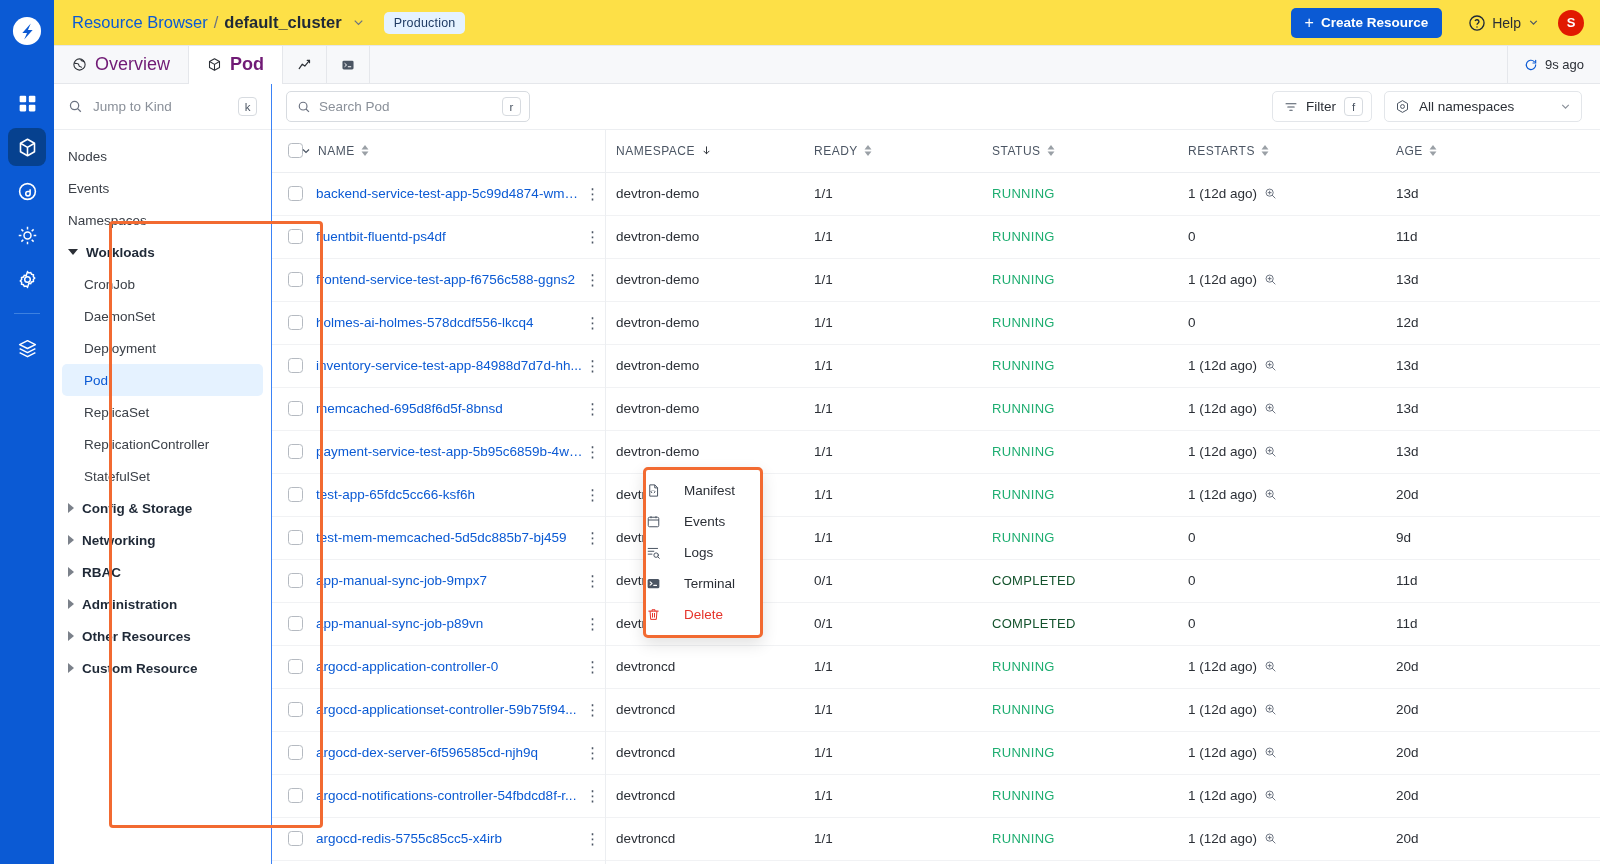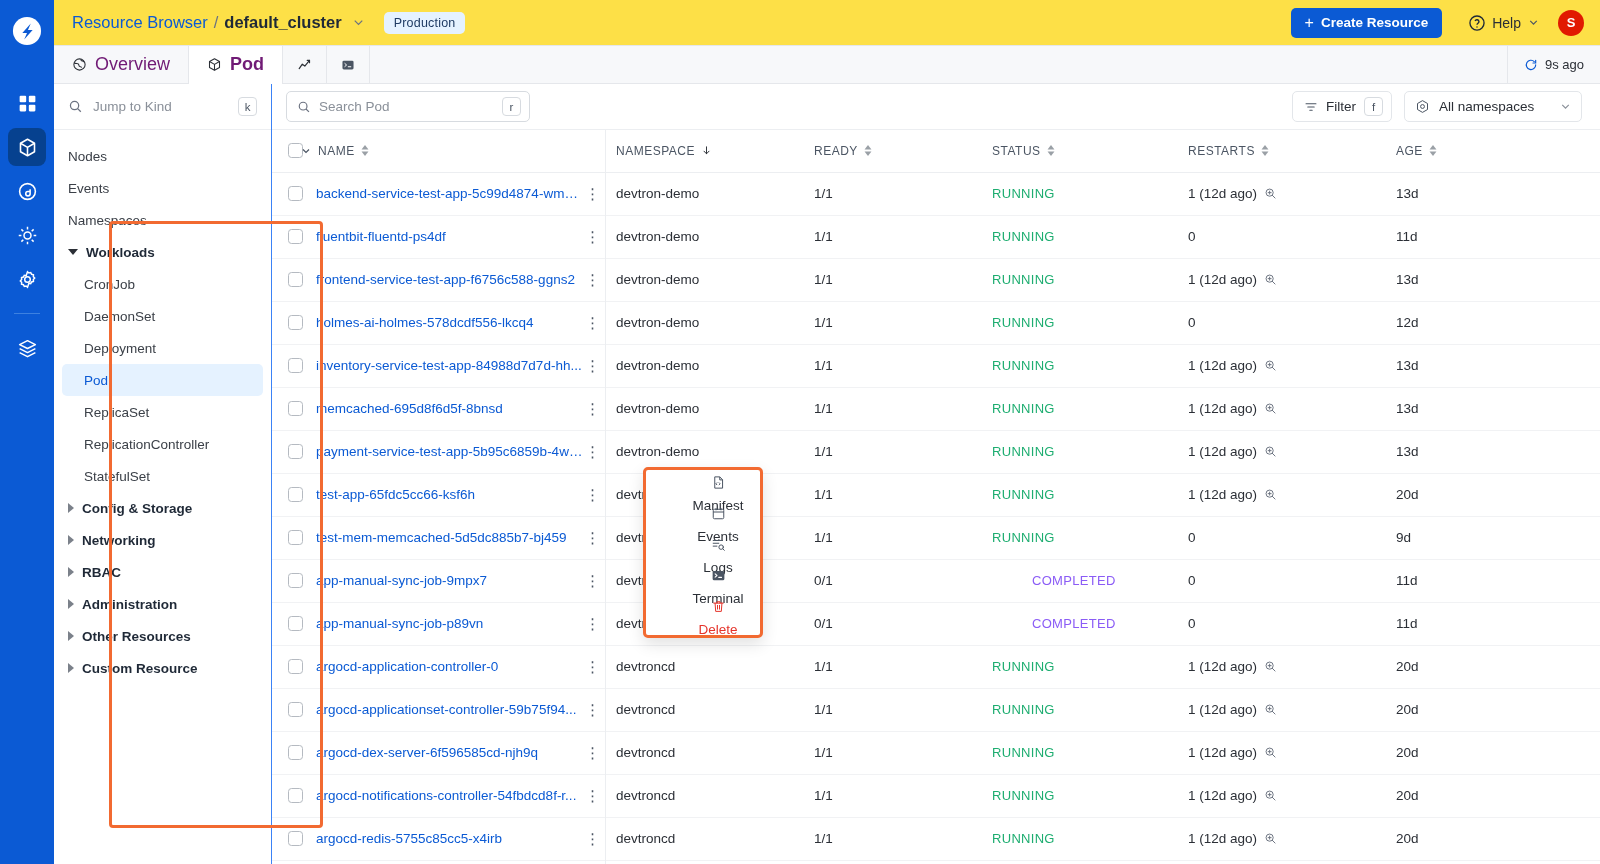--- a/index.html
+++ b/index.html
@@ -135,21 +135,21 @@
   }
   .search-input svg { width: 14px; height: 14px; color: #6b7280; flex: 0 0 14px; }
   .search-ph { flex: 1; font-size: 13.5px; color: #8a9099; }
   .sb-spacer { flex: 1; }
   .filter-btn {
     height: 31px; border: 1px solid #e3e6ea; border-radius: 5px; display: flex; align-items: center;
     gap: 8px; padding: 0 8px 0 11px; font-size: 13.5px; color: #2b2f36; cursor: pointer; background: #fff;
   }
   .filter-btn svg { width: 14px; height: 14px; color: #4b5563; }
   .ns-select {
-    width: 178px; height: 31px; border: 1px solid #e3e6ea; border-radius: 5px; display: flex;
+    width: 198px; height: 31px; border: 1px solid #e3e6ea; border-radius: 5px; display: flex;
     align-items: center; gap: 9px; padding: 0 9px 0 10px; font-size: 13.5px; color: #2b2f36;
     cursor: pointer; background: #fff;
   }
   .ns-select .nsico { width: 15px; height: 15px; color: #4b5563; flex: 0 0 15px; }
   .ns-select .lab { flex: 1; }
   .ns-select .cd { width: 13px; height: 13px; color: #8a9099; }
 
   
   .table-wrap { flex: 1; overflow: hidden; position: relative; }
   table { width: 100%; border-collapse: collapse; table-layout: fixed; }
@@ -178,34 +178,34 @@
     cursor: pointer; display: inline-block; vertical-align: middle;
   }
   .hdr-chevdown { width: 12px; height: 12px; color: #4b5563; }
   .name-cell { display: flex; align-items: center; justify-content: space-between; padding-right: 14px; }
   .pod-link {
     color: #0b5ad4; font-size: 13.5px; overflow: hidden; text-overflow: ellipsis; white-space: nowrap;
     cursor: pointer; max-width: 268px;
   }
   .kebab { color: #4b5563; font-size: 15px; line-height: 1; cursor: pointer; padding: 0 2px; letter-spacing: 0; }
   .status-run { color: #1dad70; font-size: 13px; letter-spacing: .3px; }
-  .status-done { color: #8b5cf6; font-size: 13px; letter-spacing: .3px; margin-left: 40px; }
+  .status-done { color: #14532d; font-size: 13px; letter-spacing: .3px; }
   .restarts-cell { display: flex; align-items: center; gap: 7px; }
   .mag { width: 13px; height: 13px; color: #6b7280; cursor: pointer; }
   .vline { position: absolute; top: 0; bottom: 0; width: 1px; background: #eceef1; }
 
   
   .ctx {
     position: absolute; left: 589px; top: 383px; width: 120px;
     background: #fff; border: 3px solid #f26a31; border-radius: 5px;
     box-shadow: 0 6px 16px rgba(0,0,0,.12); z-index: 25; padding: 5px 0;
   }
   .ctx-item {
-    height: 31px; display: flex; align-items: center; gap: 8px; padding-left: 30px;
-    font-size: 13.5px; color: #2b2f36; cursor: pointer; flex-direction: column;
+    height: 31px; display: flex; align-items: center; gap: 23px; padding-left: 0;
+    font-size: 13.5px; color: #2b2f36; cursor: pointer;
   }
   .ctx-item svg { width: 15px; height: 15px; color: #4b5563; flex: 0 0 15px; }
   .ctx-item.danger { color: #e5342b; }
   .ctx-item.danger svg { color: #e5342b; }
 
   
   .anno {
     position: absolute; left: 55px; top: 137px; width: 214px; height: 607px;
     border: 3px solid #f26a31; border-radius: 4px; pointer-events: none; z-index: 20;
   }

